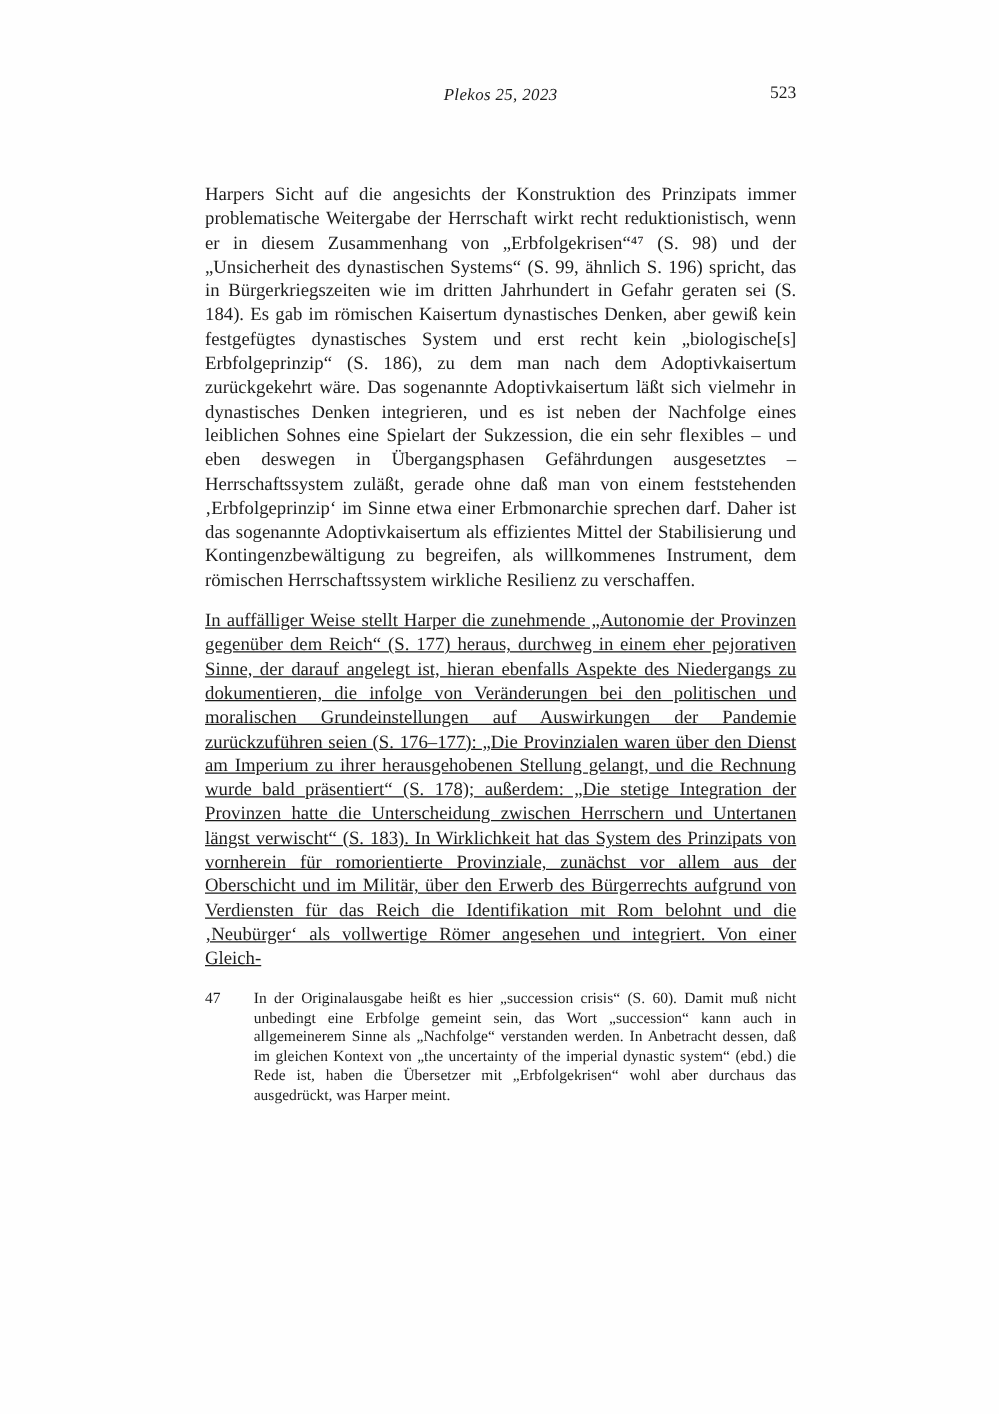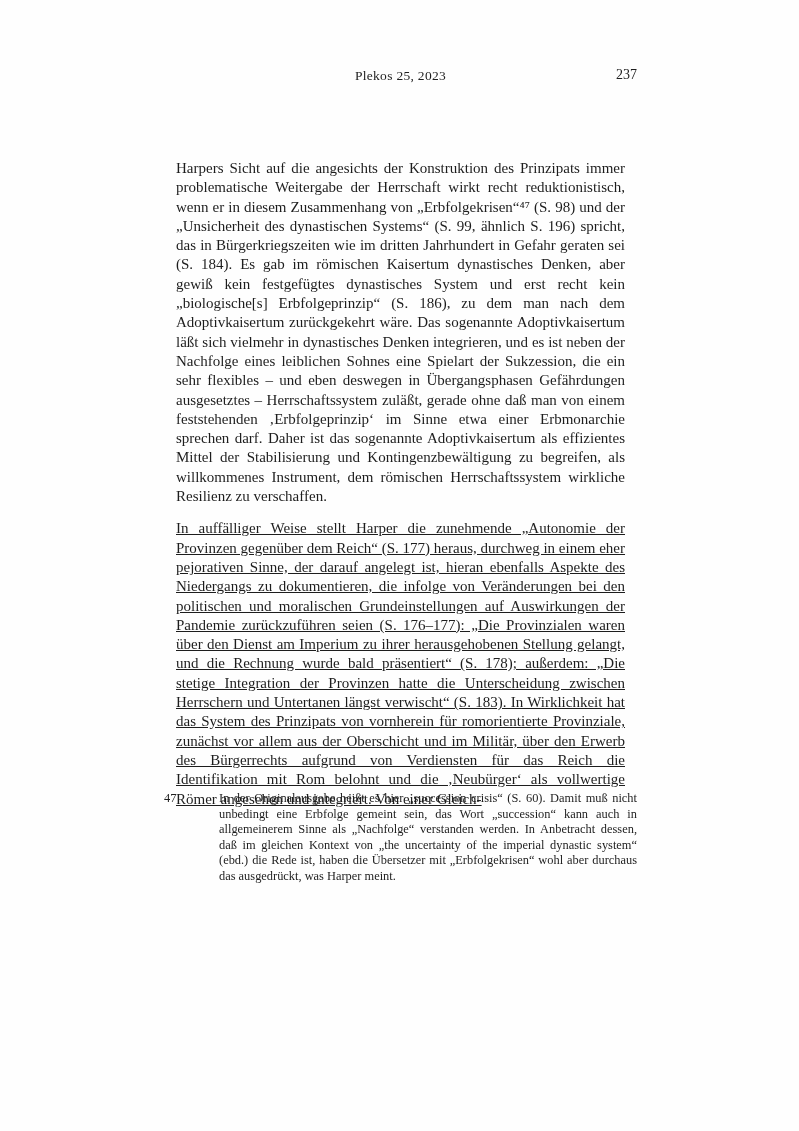--- a/index.html
+++ b/index.html
@@ -21,77 +21,77 @@
     top: 68px;
     left: 164px;
     width: 473px;
     font-size: 13.5px;
     line-height: 16px;
   }
   .journal-title {
     display: block;
     text-align: center;
     letter-spacing: 0.3px;
+    font-style: italic;
   }
   .page-number {
     position: absolute;
     top: -1px;
     right: 0;
     font-size: 14px;
   }
   .body-text {
     position: absolute;
     top: 147px;
     left: 164px;
     width: 473px;
     font-size: 15px;
     line-height: 19.3px;
     text-align: justify;
     hyphens: auto;
     -webkit-hyphens: auto;
   }
   .para {
-    margin: 12px;
+    margin: 0;
   }
   .para + .para {
     margin-top: 13px;
     text-decoration: underline;
   }
   .footnote-block {
     position: absolute;
     top: 791px;
     left: 164px;
     width: 473px;
     font-size: 12.4px;
     line-height: 15.6px;
     text-align: justify;
     hyphens: auto;
     -webkit-hyphens: auto;
   }
   .footnote-row {
     display: flex;
     align-items: flex-start;
-    gap: 16px;
   }
   .footnote-num {
     flex: 0 0 39px;
     text-align: left;
   }
   .footnote-text {
     flex: 1 1 auto;
   }
 </style>
 </head>
 <body>
 
 <div class="page">
 
   <div class="running-head">
     <span class="journal-title">Plekos 25, 2023</span>
-    <span class="page-number">237</span>
+    <span class="page-number">523</span>
   </div>
 
   <div class="body-text">
     <p class="para">Harpers Sicht auf die angesichts der Konstruktion des Prinzipats immer problematische Weitergabe der Herrschaft wirkt recht reduktionistisch, wenn er in diesem Zusammenhang von „Erbfolgekrisen“⁴⁷ (S. 98) und der „Unsicherheit des dynastischen Systems“ (S. 99, ähnlich S. 196) spricht, das in Bürgerkriegszeiten wie im dritten Jahrhundert in Gefahr geraten sei (S. 184). Es gab im römischen Kaisertum dynastisches Denken, aber gewiß kein festgefügtes dynastisches System und erst recht kein „biologische[s] Erbfolgeprinzip“ (S. 186), zu dem man nach dem Adoptivkaisertum zurückgekehrt wäre. Das sogenannte Adoptivkaisertum läßt sich vielmehr in dynastisches Denken integrieren, und es ist neben der Nachfolge eines leiblichen Sohnes eine Spielart der Sukzession, die ein sehr flexibles – und eben deswegen in Übergangsphasen Gefährdungen ausgesetztes – Herrschaftssystem zuläßt, gerade ohne daß man von einem feststehenden ‚Erbfolgeprinzip‘ im Sinne etwa einer Erbmonarchie sprechen darf. Daher ist das sogenannte Adoptivkaisertum als effizientes Mittel der Stabilisierung und Kontingenzbewältigung zu begreifen, als willkommenes Instrument, dem römischen Herrschaftssystem wirkliche Resilienz zu verschaffen.</p>
     <p class="para">In auffälliger Weise stellt Harper die zunehmende „Autonomie der Provinzen gegenüber dem Reich“ (S. 177) heraus, durchweg in einem eher pejorativen Sinne, der darauf angelegt ist, hieran ebenfalls Aspekte des Niedergangs zu dokumentieren, die infolge von Veränderungen bei den politischen und moralischen Grundeinstellungen auf Auswirkungen der Pandemie zurückzuführen seien (S. 176–177): „Die Provinzialen waren über den Dienst am Imperium zu ihrer herausgehobenen Stellung gelangt, und die Rechnung wurde bald präsentiert“ (S. 178); außerdem: „Die stetige Integration der Provinzen hatte die Unterscheidung zwischen Herrschern und Untertanen längst verwischt“ (S. 183). In Wirklichkeit hat das System des Prinzipats von vornherein für romorientierte Provinziale, zunächst vor allem aus der Oberschicht und im Militär, über den Erwerb des Bürgerrechts aufgrund von Verdiensten für das Reich die Identifikation mit Rom belohnt und die ‚Neubürger‘ als vollwertige Römer angesehen und integriert. Von einer Gleich-</p>
   </div>
 
   <div class="footnote-block">
     <div class="footnote-row">
       <span class="footnote-num">47</span>

